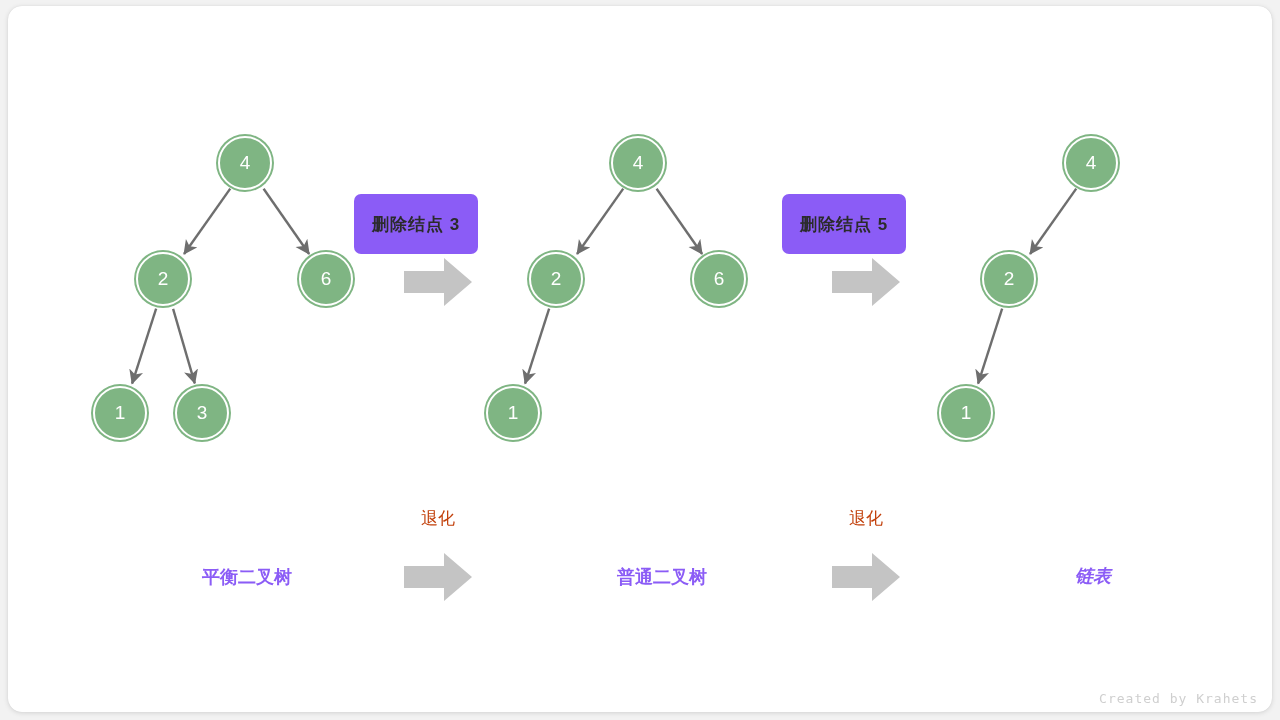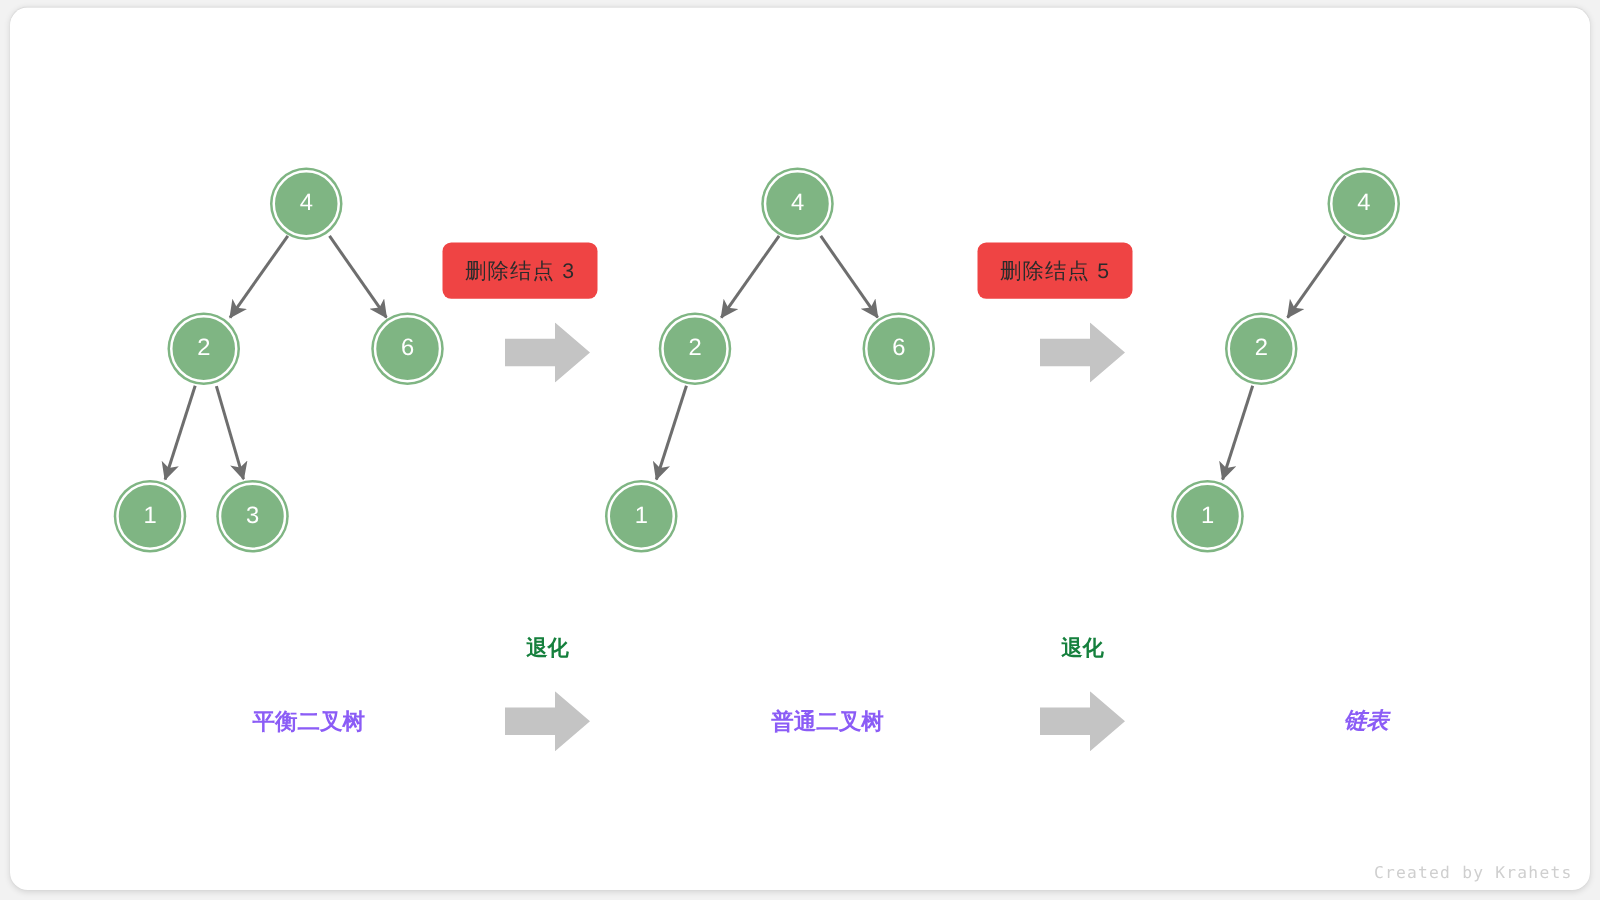--- a/index.html
+++ b/index.html
@@ -48,50 +48,50 @@
     align-items: center;
     justify-content: center;
     color: #ffffff;
     font-size: 19px;
     font-weight: 500;
     font-family: "Liberation Sans", "DejaVu Sans", sans-serif;
     box-sizing: border-box;
   }
   .op-label {
     position: absolute;
-    background: #ef4444;
+    background: #8b5cf6;
     border-radius: 7px;
     color: #2b2b2b;
     font-size: 17px;
-    font-weight: normal;
+    font-weight: bold;
     display: flex;
     align-items: center;
     justify-content: center;
     letter-spacing: 1px;
     padding: 0 18px;
-    height: 45px;
+    height: 60px;
     box-sizing: border-box;
     white-space: nowrap;
   }
   .big-arrow {
     position: absolute;
   }
   .stage-label {
     position: absolute;
     color: #8b5cf6;
     font-size: 18px;
     font-weight: bold;
     white-space: nowrap;
     text-align: center;
   }
   .trans-label {
     position: absolute;
-    color: #15803d;
+    color: #c2410c;
     font-size: 17px;
-    font-weight: bold;
+    font-weight: normal;
     white-space: nowrap;
     text-align: center;
   }
   .credit {
     position: absolute;
     right: 22px;
     bottom: 14px;
     color: #cfcfcf;
     font-size: 13px;
     letter-spacing: 1px;

